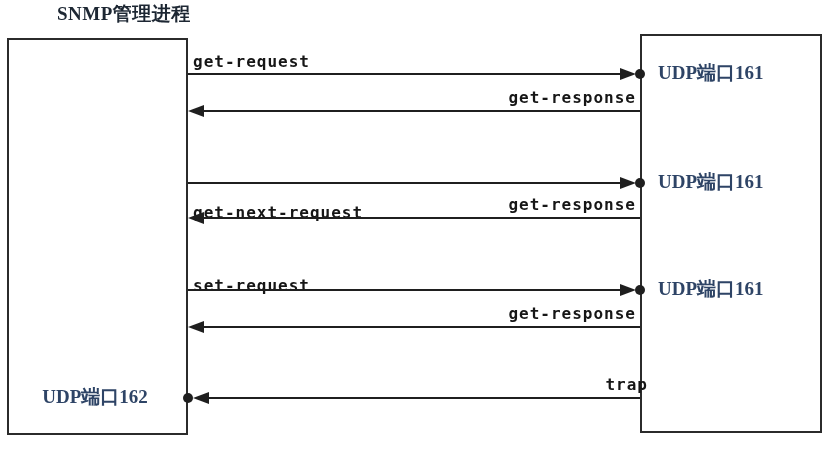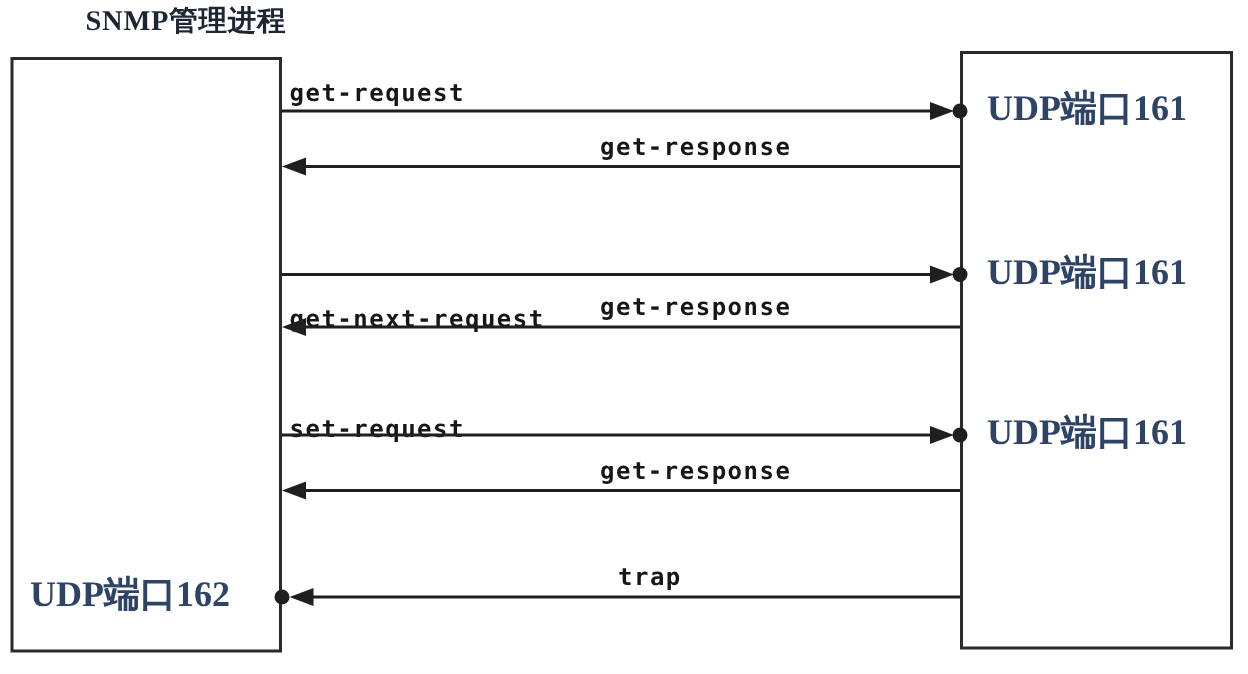--- a/index.html
+++ b/index.html
@@ -37,27 +37,27 @@
   }
   .dot{
     position:absolute;width:10px;height:10px;border-radius:50%;
     background:var(--line);
   }
   .msg-label{
     position:absolute;font-family:"DejaVu Sans Mono","Liberation Mono", monospace;
     font-weight:700;font-size:16px;color:var(--label);
     letter-spacing:1px;white-space:nowrap;line-height:20px;
   }
-  .msg-label.right{}
+  .msg-label.right{text-align:right;}
   .port-label{
     position:absolute;font-family:"Liberation Serif", serif;
-    font-size:24px;font-weight:600;color:var(--port);
+    font-size:19px;font-weight:600;color:var(--port);
     white-space:nowrap;line-height:26px;
   }
-  .port-label.right-align{text-align:left;}
+  .port-label.right-align{text-align:center;}
 </style>
 </head>
 <body>
 
 <div class="stage">
 
   <div class="proc-title" style="left:18px;top:1px;margin-left:39px;">SNMP管理进程</div>
 
   <div class="box" style="left:7px;top:38px;width:181px;height:397px;"></div>
   <div class="box" style="left:640px;top:34px;width:182px;height:399px;"></div>

